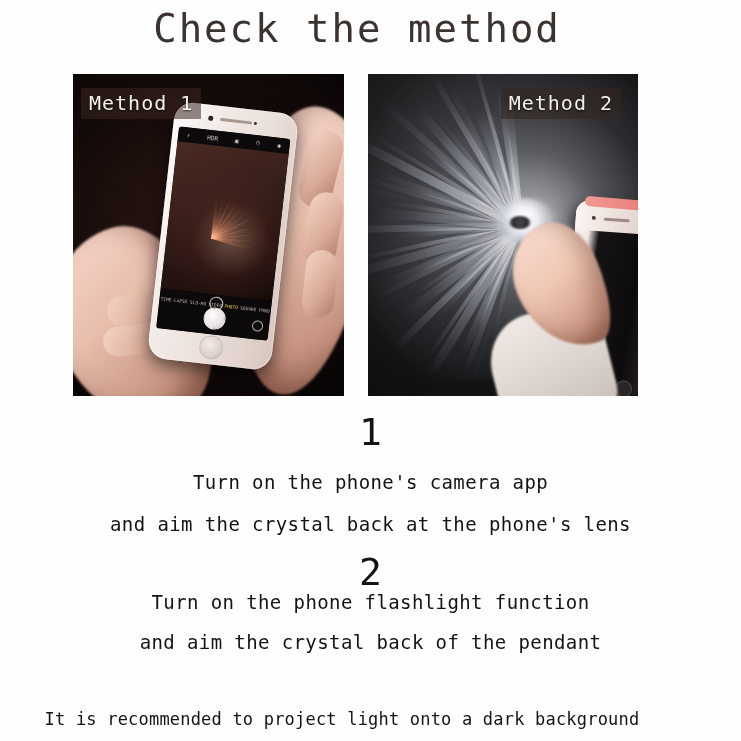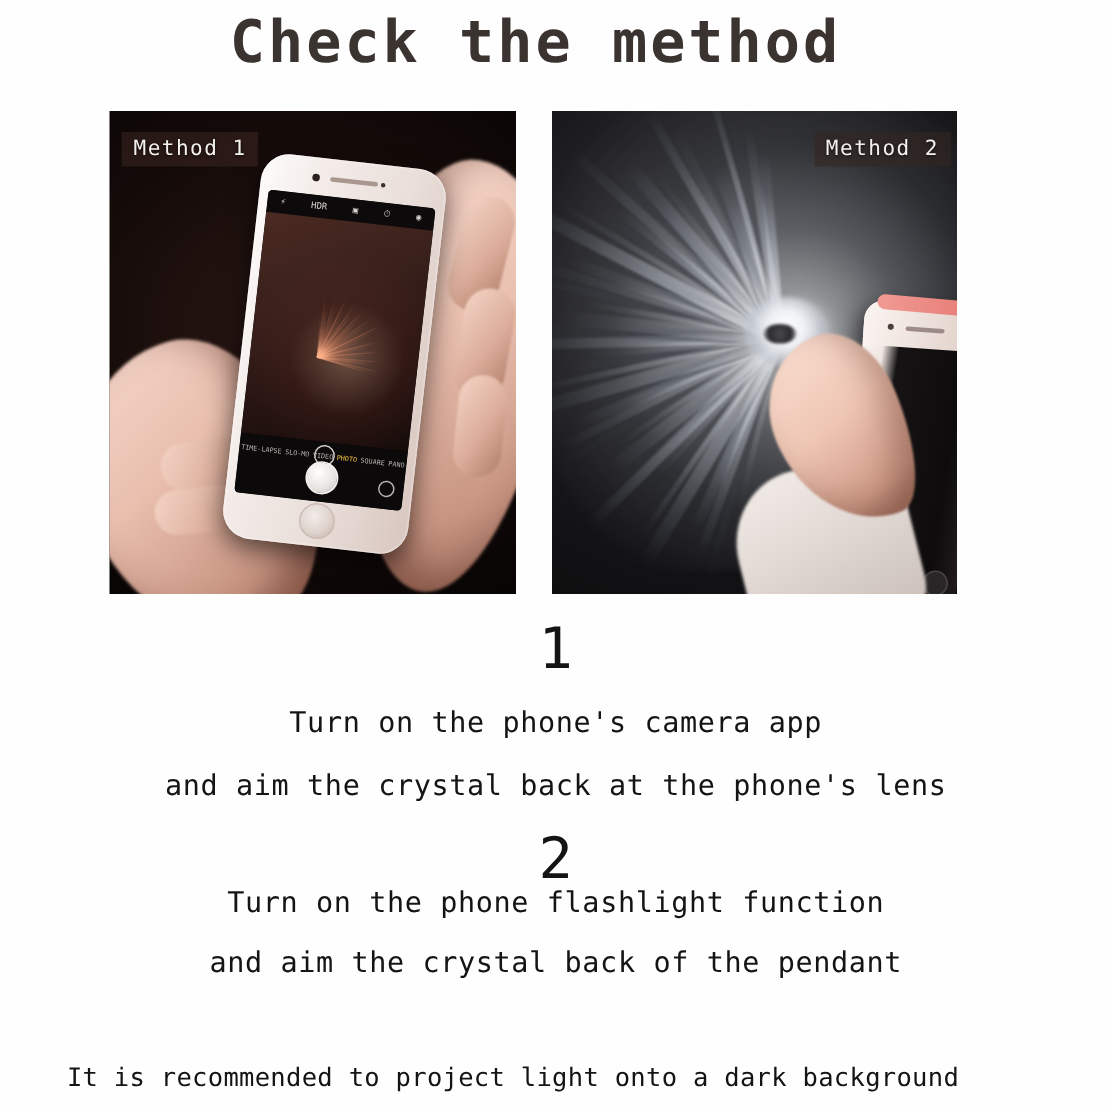--- a/index.html
+++ b/index.html
@@ -27,21 +27,21 @@
   .page-title {
     position: absolute;
     left: 0;
     top: 6px;
     width: 714px;
     text-align: center;
     font-family: "DejaVu Sans Mono", monospace;
     font-size: 39px;
     letter-spacing: 2px;
     color: #3b3330;
-    font-weight: 700;
+    font-weight: 400;
     white-space: nowrap;
   }
 
   
   .panel {
     position: absolute;
     overflow: hidden;
     background: #060404;
   }
   #panel-left {
@@ -55,31 +55,31 @@
     left: 368px;
     top: 74px;
     width: 270px;
     height: 322px;
     background: radial-gradient(ellipse 110% 95% at 42% 36%, #3a3a3c 0%, #222224 38%, #131315 62%, #070708 100%);
   }
 
   .method-label {
     position: absolute;
     font-family: "DejaVu Sans Mono", monospace;
-    font-size: 14px;
+    font-size: 20px;
     color: #f4f1ee;
     letter-spacing: 1px;
     padding: 3px 8px 4px 8px;
     background: rgba(60, 38, 32, 0.55);
     white-space: nowrap;
     z-index: 40;
     text-shadow: 0 1px 2px rgba(0,0,0,.7);
   }
   #label-method-1 { left: 8px; top: 14px; }
-  #label-method-2 { right: 4px; top: 14px; background: rgba(52,38,34,0.6); }
+  #label-method-2 { right: 17px; top: 14px; background: rgba(52,38,34,0.6); }
 
   
   .hand {
     position: absolute;
     background: linear-gradient(150deg, #f6d9cd 0%, #e9bfae 40%, #c79481 78%, #8e5f4e 100%);
     border-radius: 48% 52% 44% 56% / 50% 46% 54% 50%;
     filter: blur(1px);
   }
   #hand-left-1 {
     left: -16px; top: 152px; width: 150px; height: 200px;

